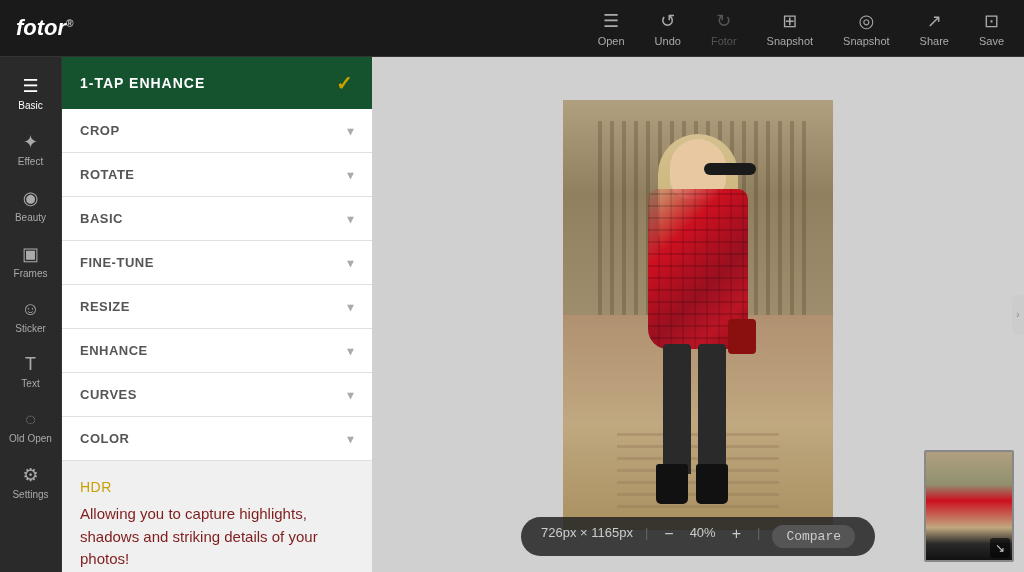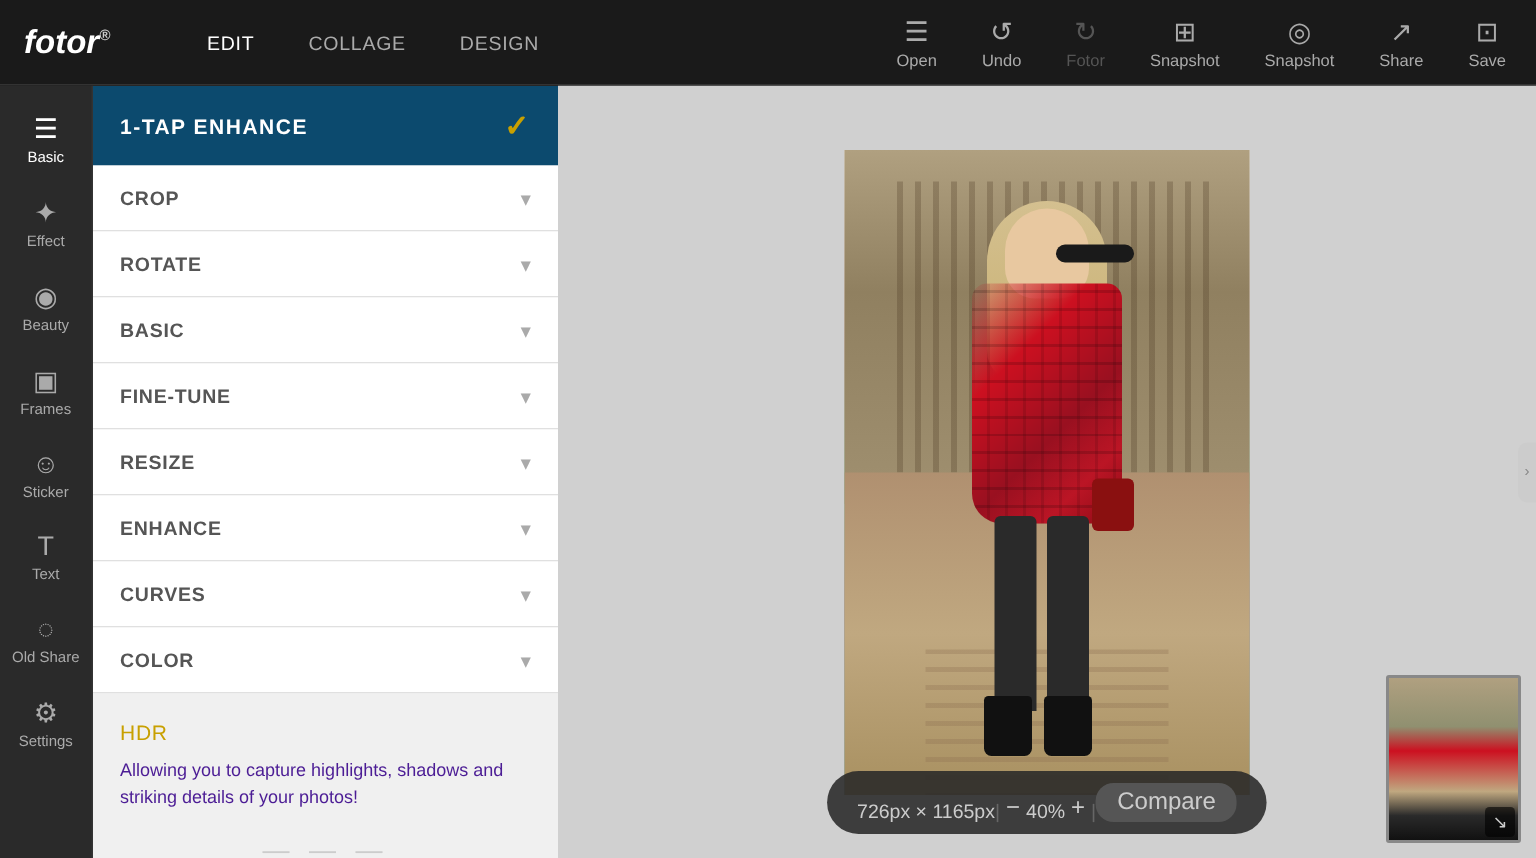--- a/index.html
+++ b/index.html
@@ -148,22 +148,22 @@
       flex: 1;
     }
     #hdr-title {
       color: #c8a000;
       font-size: 14px;
       font-weight: normal;
       margin-bottom: 8px;
       letter-spacing: 0.5px;
     }
     #hdr-desc {
-      color: #4c1d95;
-      font-size: 12px;
+      color: #7f1d1d;
+      font-size: 15px;
       line-height: 1.5;
     }
     #hdr-divider {
       margin-top: 16px;
       text-align: center;
       color: #ccc;
       font-size: 18px;
       letter-spacing: 4px;
     }
 
@@ -337,42 +337,43 @@
 
     
     #bottom-bar {
       position: absolute;
       bottom: 16px;
       left: 50%;
       transform: translateX(-50%);
       background: rgba(40,40,40,0.88);
       border-radius: 24px;
       display: flex;
-      align-items: flex-end;
+      align-items: flex-start;
       padding: 8px 20px;
-      gap: 0;
+      gap: 12px;
       color: #ccc;
       font-size: 13px;
       white-space: nowrap;
     }
     .bb-separator { color: #666; }
     .bb-btn {
       cursor: pointer;
       color: #ccc;
       font-size: 16px;
       padding: 0 4px;
     }
     .compare-btn {
       background: #555;
       color: #ccc;
       border: none;
       border-radius: 12px;
       padding: 4px 14px;
-      font-size: 16px;
-      cursor: pointer;
+      font-size: 13px;
+      cursor: pointer;
+      font-family: Liberation Mono, monospace;
     }
 
     
     #thumbnail {
       position: absolute;
       bottom: 10px;
       right: 10px;
       width: 90px;
       height: 112px;
       background: #555;
@@ -419,25 +420,20 @@
   </style>
 </head>
 <body>
 
 <div id="topbar">
   <div id="logo-area">
     <span id="logo">
       <span>fotor</span><sup>®</sup>
     </span>
   </div>
-  <div id="nav-links">
-    <span class="nav-link active">EDIT</span>
-    <span class="nav-link">COLLAGE</span>
-    <span class="nav-link">DESIGN</span>
-  </div>
   <div id="topbar-center"></div>
   <div id="topbar-actions">
     <div class="tb-action">
       <span class="tb-icon">☰</span>
       <span>Open</span>
     </div>
     <div class="tb-action">
       <span class="tb-icon">↺</span>
       <span>Undo</span>
     </div>
@@ -486,31 +482,31 @@
     <div class="tool-item">
       <span class="tool-icon">☺</span>
       <span>Sticker</span>
     </div>
     <div class="tool-item">
       <span class="tool-icon">T</span>
       <span>Text</span>
     </div>
     <div class="tool-item">
       <span class="tool-icon">◌</span>
-      <span>Old Share</span>
+      <span>Old Open</span>
     </div>
     <div class="tool-item">
       <span class="tool-icon">⚙</span>
       <span>Settings</span>
     </div>
   </div>
 
   <div id="left-panel">
 
-    <div id="enhance-header" style="background: #0c4a6e;">
+    <div id="enhance-header" style="background: #14532d;">
       <span>1-TAP ENHANCE</span>
       <span class="checkmark">✓</span>
     </div>
 
     <div class="panel-item">
       <span class="item-label">CROP</span>
       <span class="chevron">▾</span>
     </div>
     <div class="panel-item">
       <span class="item-label">ROTATE</span>

